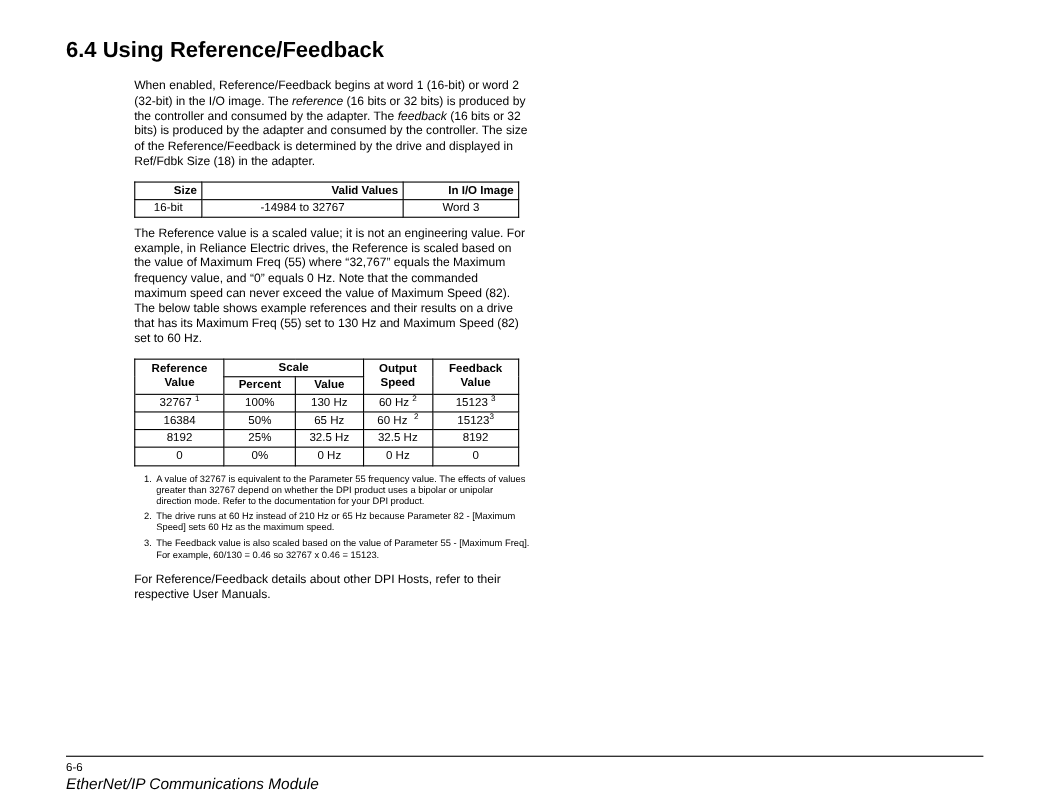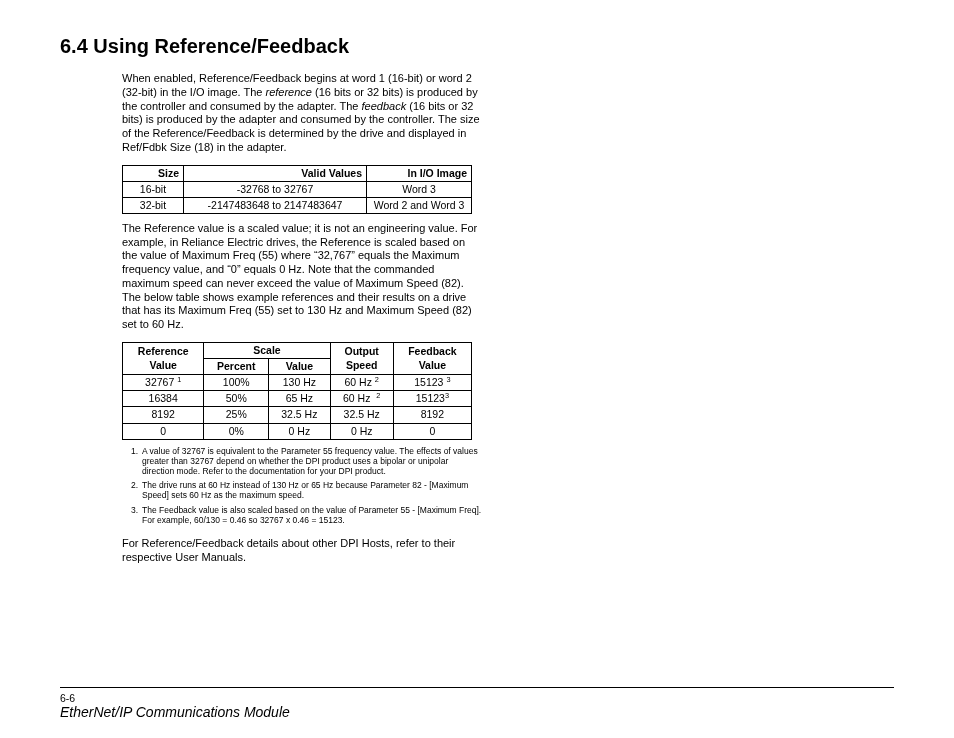--- a/index.html
+++ b/index.html
@@ -104,27 +104,22 @@
 
     <table class="table1">
       <tbody>
           <tr>
         <th>Size</th>
         <th>Valid Values</th>
         <th>In I/O Image</th>
       </tr>
       <tr>
         <td>16-bit</td>
-        <td>-32768 to 32767</td>
+        <td>-14984 to 32767</td>
         <td>Word 3</td>
-      </tr>
-      <tr>
-        <td>32-bit</td>
-        <td>-2147483648 to 2147483647</td>
-        <td>Word 2 and Word 3</td>
       </tr>
     </tbody>
       </table>
 
     <div class="para">The Reference value is a scaled value; it is not an engineering value. For example, in Reliance Electric drives, the Reference is scaled based on the value of Maximum Freq (55) where “32,767” equals the Maximum frequency value, and “0” equals 0 Hz. Note that the commanded maximum speed can never exceed the value of Maximum Speed (82). The below table shows example references and their results on a drive that has its Maximum Freq (55) set to 130 Hz and Maximum Speed (82) set to 60 Hz.</div>
 
     <table class="table2">
       <tbody>
           <tr>
         <th rowspan="2" style="border-bottom:none">
@@ -176,21 +171,21 @@
     </tbody>
       </table>
 
     <div class="notes">
       <div class="note">
         <div class="num">1.</div>
         <div class="txt">A value of 32767 is equivalent to the Parameter 55 frequency value. The effects of values greater than 32767 depend on whether the DPI product uses a bipolar or unipolar direction mode. Refer to the documentation for your DPI product.</div>
       </div>
       <div class="note">
         <div class="num">2.</div>
-        <div class="txt">The drive runs at 60 Hz instead of 130 Hz or 65 Hz because Parameter 82 - [Maximum Speed] sets 60 Hz as the maximum speed.</div>
+        <div class="txt">The drive runs at 60 Hz instead of 210 Hz or 65 Hz because Parameter 82 - [Maximum Speed] sets 60 Hz as the maximum speed.</div>
       </div>
       <div class="note">
         <div class="num">3.</div>
         <div class="txt">The Feedback value is also scaled based on the value of Parameter 55 - [Maximum Freq]. For example, 60/130 = 0.46 so 32767 x 0.46 = 15123.</div>
       </div>
     </div>
 
     <div class="para">For Reference/Feedback details about other DPI Hosts, refer to their respective User Manuals.</div>
 
   </div>

